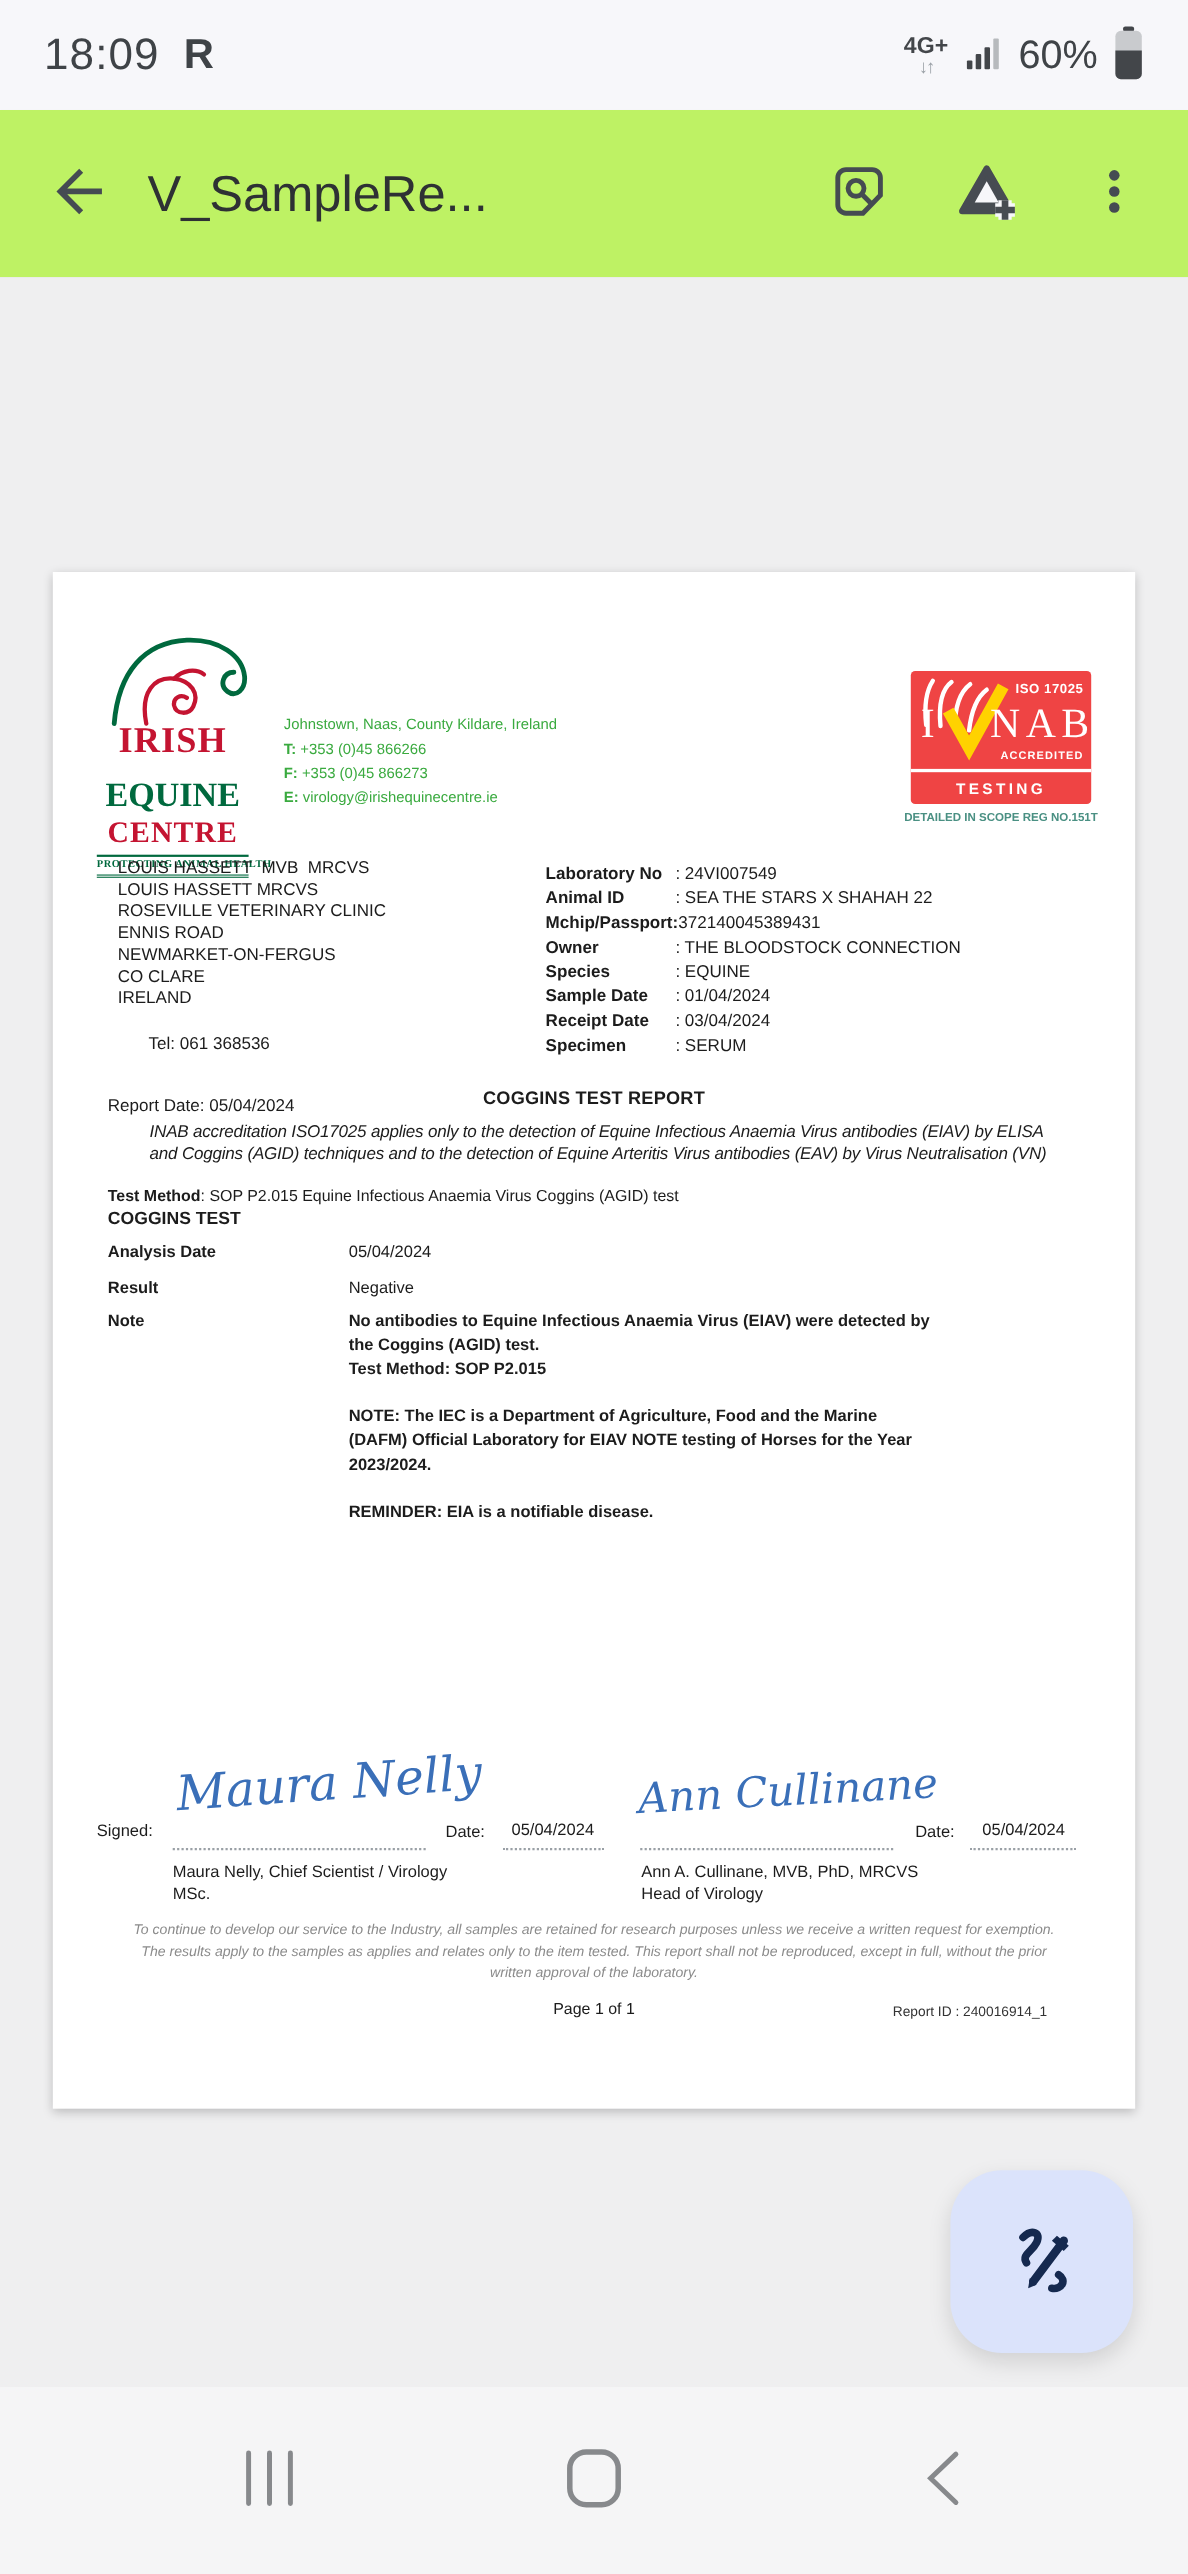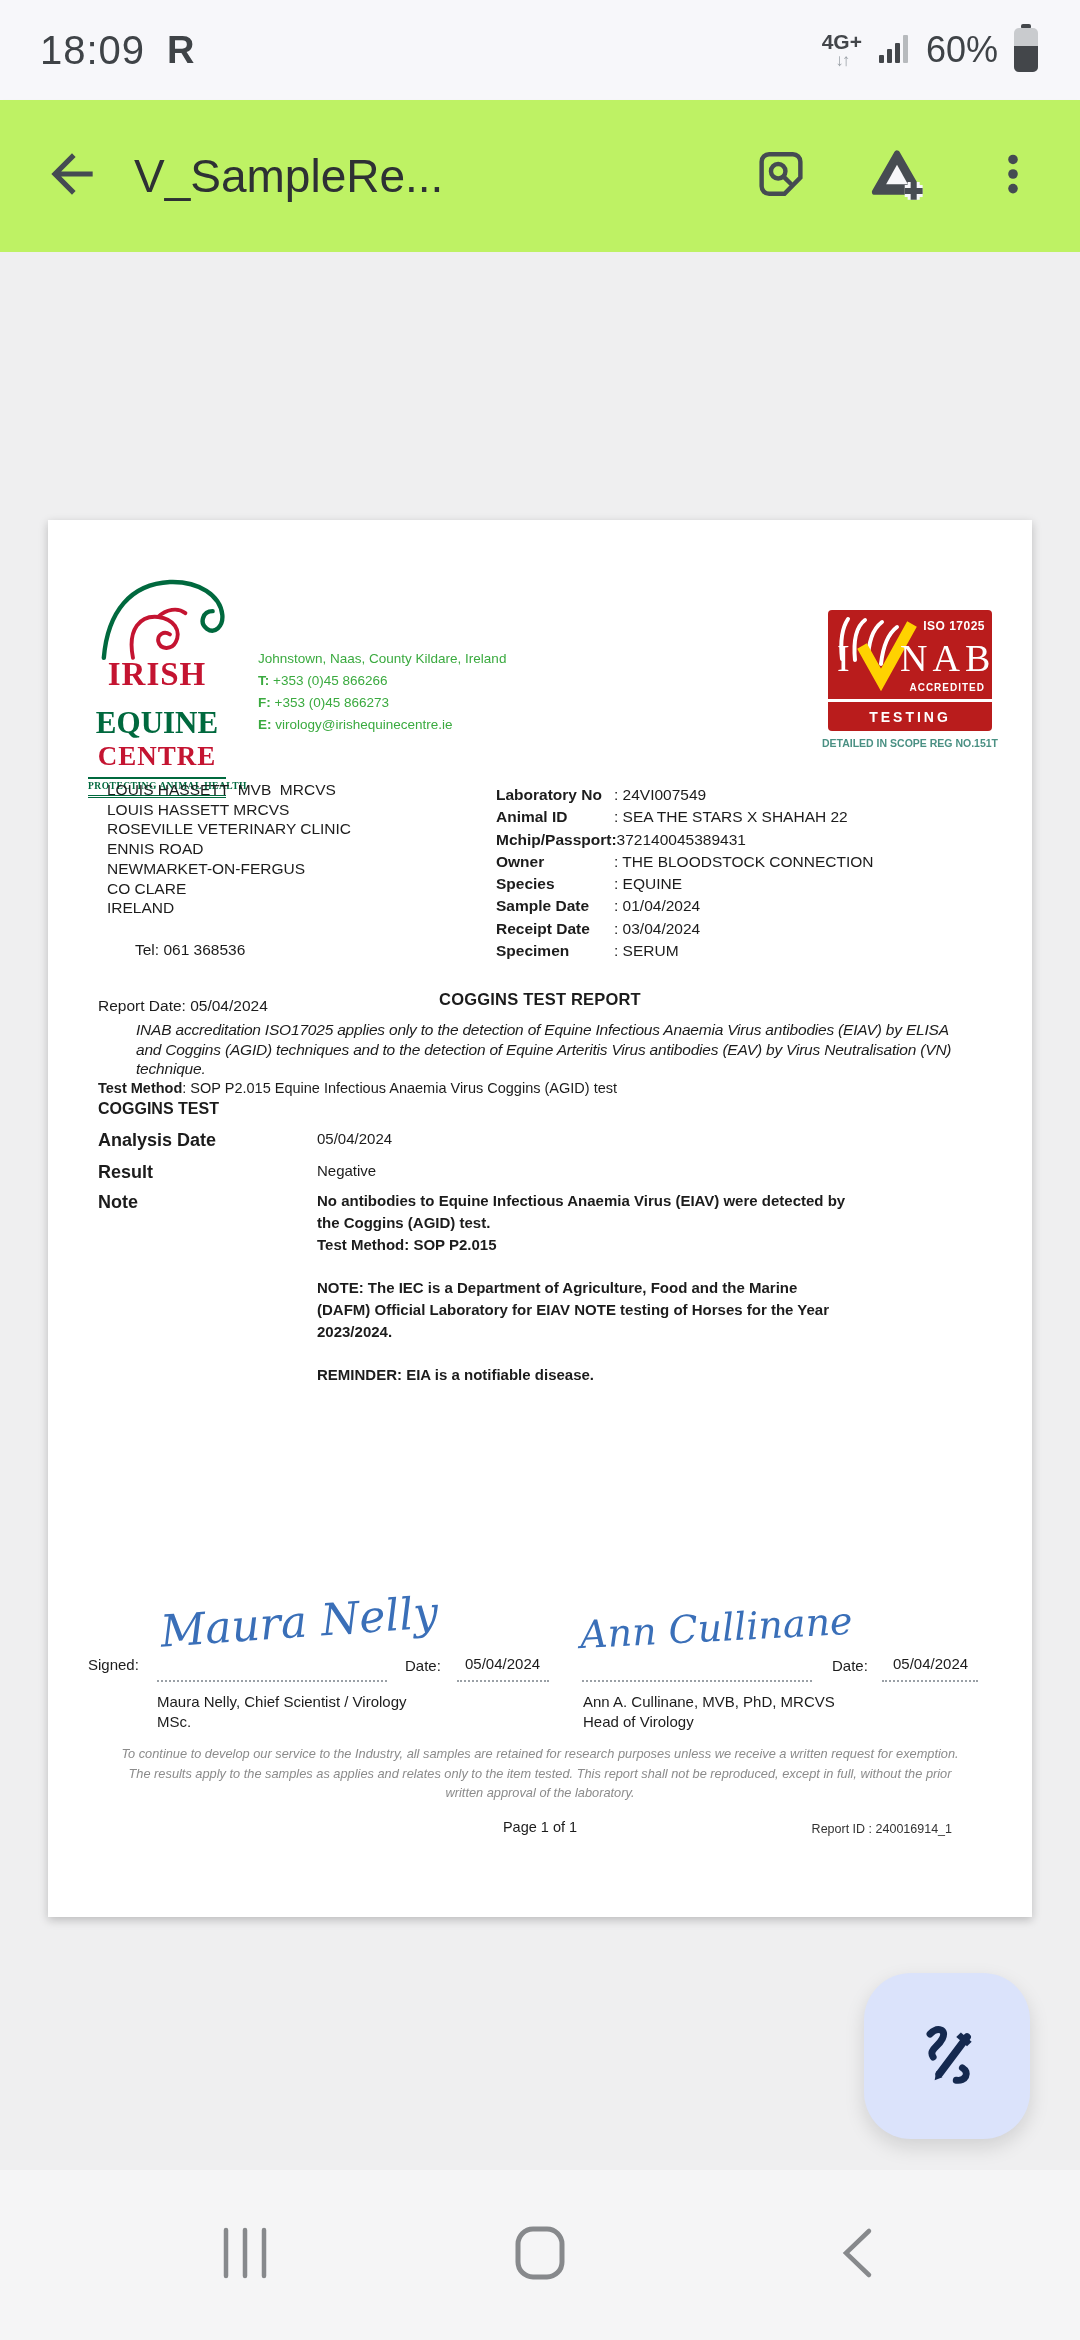--- a/index.html
+++ b/index.html
@@ -44,21 +44,21 @@
   .lh-org .l1{font-size:33px;font-weight:bold;color:#c41431;letter-spacing:1px;}
   .lh-org .l2{font-size:31px;font-weight:bold;color:#00693e;margin-top:16px;}
   .lh-org .l3{font-size:27px;font-weight:bold;color:#c41431;margin-top:5px;letter-spacing:1px;}
   .lh-tagline{margin-top:7px;padding:3px 0;border-top:2px solid #00693e;border-bottom:3px double #00693e;
               font-size:9.5px;font-weight:bold;color:#00693e;letter-spacing:.5px;white-space:nowrap;}
   .lh-contact{left:210px;top:128px;font-size:13.5px;line-height:22px;color:#3aaa3f;}
   .lh-contact .lbl{font-weight:bold;}
 
   
   .inab{left:780px;top:90px;width:164px;}
-  .inab-box{position:relative;width:164px;height:121px;background:#b91c1c;border-radius:4px;color:#fff;overflow:hidden;}
+  .inab-box{position:relative;width:164px;height:121px;background:#ef4444;border-radius:4px;color:#fff;overflow:hidden;}
   .inab-iso{position:absolute;right:7px;top:9px;font-size:12px;font-weight:bold;letter-spacing:.5px;}
   .inab-i{position:absolute;left:9px;top:26px;font-family:"Liberation Serif",serif;font-size:38px;}
   .inab-nab{position:absolute;left:72px;top:26px;font-family:"Liberation Serif",serif;font-size:38px;letter-spacing:5px;}
   .inab-acc{position:absolute;right:7px;top:72px;font-size:10px;font-weight:bold;letter-spacing:1px;}
   .inab-sep{position:absolute;left:0;top:89px;width:164px;height:3px;background:#fff;}
   .inab-testing{position:absolute;left:0;top:92px;width:164px;height:29px;display:flex;align-items:center;
                 justify-content:center;font-size:14px;font-weight:bold;letter-spacing:3px;}
   .inab-scope{margin-top:6px;width:230px;margin-left:-33px;text-align:center;font-size:10.5px;font-weight:bold;
               color:#4a9083;white-space:nowrap;}
 
@@ -67,21 +67,21 @@
   .tel{left:87px;top:421px;font-size:15.5px;}
   .rdate{left:50px;top:441px;font-size:15.5px;margin-top:36px;}
   .meta{left:448px;top:264px;font-size:15.5px;line-height:22.3px;white-space:nowrap;}
   .meta .ml{display:inline-block;min-width:118px;font-weight:bold;}
 
   
   .report-title{left:0;top:470px;width:984px;text-align:center;font-size:16.5px;font-weight:bold;letter-spacing:.2px;}
   .accnote{left:56px;top:500px;width:884px;font-style:italic;font-size:15.5px;line-height:19.5px;letter-spacing:-.2px;margin-left:32px;}
   .tmethod{left:50px;top:560px;font-size:14.5px;}
   .subhead{left:50px;top:580px;font-size:16px;font-weight:bold;}
-  .rowlbl{left:50px;font-size:18px;font-weight:bold;}
+  .rowlbl{left:50px;font-size:15px;font-weight:bold;}
   .rowval{left:269px;font-size:15px;}
   .noteline{height:21.8px;font-weight:bold;}
 
   
   .sig{font-family:"DejaVu Serif",serif;font-style:italic;color:#3a6fb8;white-space:nowrap;}
   .sig1{left:112px;top:1076px;font-size:44px;transform:rotate(-4deg);}
   .sig2{left:532px;top:1086px;font-size:38px;transform:rotate(-3deg);}
   .dotline{border-bottom:2px dotted #9aa0a6;height:0;}
   .signed{left:40px;top:1136px;font-size:15px;}
   .datelbl{font-size:15px;}
@@ -249,21 +249,20 @@
       <div><span class="ml">Species</span><span>: EQUINE</span></div>
       <div><span class="ml">Sample Date</span><span>: 01/04/2024</span></div>
       <div><span class="ml">Receipt Date</span><span>: 03/04/2024</span></div>
       <div><span class="ml">Specimen</span><span>: SERUM</span></div>
     </div>
 
     <div class="abs report-title">COGGINS TEST REPORT</div>
     <div class="abs accnote">
       <div>INAB accreditation ISO17025 applies only to the detection of Equine Infectious Anaemia Virus antibodies (EIAV) by ELISA</div>
       <div>and Coggins (AGID) techniques and to the detection of Equine Arteritis Virus antibodies (EAV) by Virus Neutralisation (VN)</div>
-      <div>technique.</div>
     </div>
     <div class="abs tmethod">
       <span class="b">Test Method</span><span>: SOP P2.015 Equine Infectious Anaemia Virus Coggins (AGID) test</span>
     </div>
     <div class="abs subhead">COGGINS TEST</div>
 
     <div class="abs rowlbl" style="top:610px;">Analysis Date</div>
     <div class="abs rowval" style="top:610px;">05/04/2024</div>
     <div class="abs rowlbl" style="top:642px;">Result</div>
     <div class="abs rowval" style="top:642px;">Negative</div>

